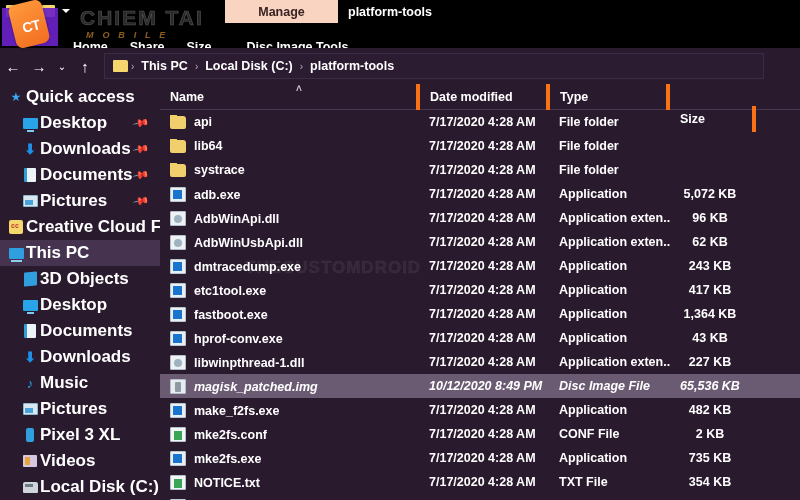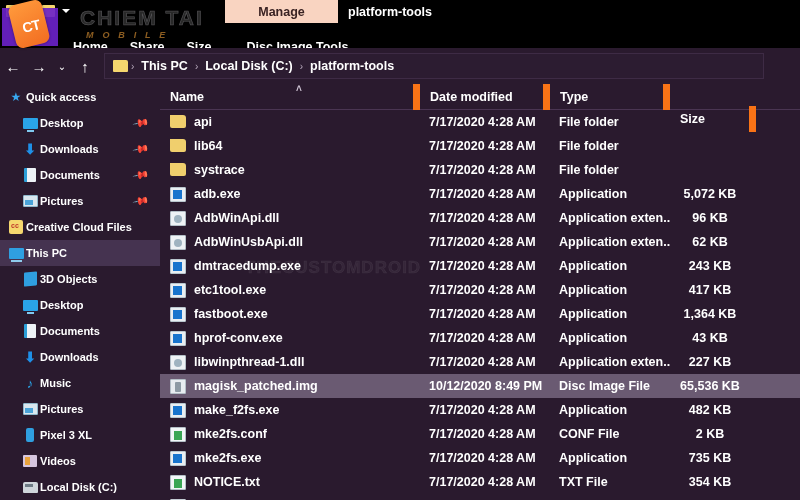--- a/index.html
+++ b/index.html
@@ -124,21 +124,21 @@
   .sidebar {
     position: absolute; left: 0; top: 84px; width: 160px; height: 416px;
     background: #2a1a2e; overflow: hidden;
   }
   .sb-item {
     height: 26px; display: flex; align-items: center; padding-left: 26px;
     position: relative; white-space: nowrap;
   }
   .sb-item.lvl2 { padding-left: 40px; }
   .sb-item.selected { background: #453350; }
-  .sb-label { color: #ffffff; font-size: 11px; font-weight: bold; }
+  .sb-label { color: #ffffff; font-size: 17px; font-weight: bold; }
   .sb-ico {
     position: absolute; left: 8px; width: 16px; height: 14px;
     display: flex; align-items: center; justify-content: center;
   }
   .sb-item.lvl2 .sb-ico { left: 22px; }
   .pin {
     position: absolute; right: 12px; color: #cfc4d4; font-size: 11px;
     transform: rotate(35deg);
   }
 
@@ -166,43 +166,43 @@
     position: absolute; left: 160px; top: 84px; width: 640px; height: 416px;
     background: #2a1a2e;
   }
   .colhead {
     position: relative; height: 26px; width: 640px;
     border-bottom: 1px solid #4a3552; display: flex; align-items: center;
   }
   .col {
     color: #ffffff; font-size: 12.5px; font-weight: bold;
     position: relative; height: 26px; display: flex; align-items: center;
-    padding-left: 10px; border-right: 7px solid #f97316;
+    padding-left: 10px; border-right: 4px solid #f97316;
   }
   .col.c-name { width: 260px; }
   .col.c-date { width: 130px; }
   .col.c-type { width: 120px; }
   .col.c-size { width: 86px; margin-top: 45px; }
   .col.c-end { width: 44px; border-right: none; }
   .sortcaret {
     position: absolute; left: 136px; top: -1px;
     color: #cfc4d4; font-size: 10px;
   }
 
   .row {
     height: 24px; width: 640px; display: flex; align-items: center;
     position: relative;
   }
   .row.selected { background: #6a5a72; }
-  .row.selected .cell { color: #ffffff; }
+  .row.selected .cell { color: #ffffff; font-style: italic; }
   .cell {
     color: #ffffff; font-size: 12.5px; font-weight: bold; white-space: nowrap;
     overflow: hidden;
   }
-  .c-nm { width: 260px; display: flex; align-items: flex-start; padding-left: 10px; }
+  .c-nm { width: 260px; display: flex; align-items: flex-end; padding-left: 10px; }
   .c-dt { width: 130px; padding-left: 9px; }
   .c-tp { width: 120px; padding-left: 9px; }
   .c-sz { width: 86px; text-align: center; padding-right: 6px; }
   .fico {
     width: 16px; height: 15px; margin-right: 8px; flex: 0 0 16px;
     position: relative;
   }
   .fico.folder { background: #f0cf6d; border-radius: 1px 3px 2px 2px; height: 13px; }
   .fico.folder:before {
     content:""; position:absolute; left:0; top:-2px; width:7px; height:3px;

